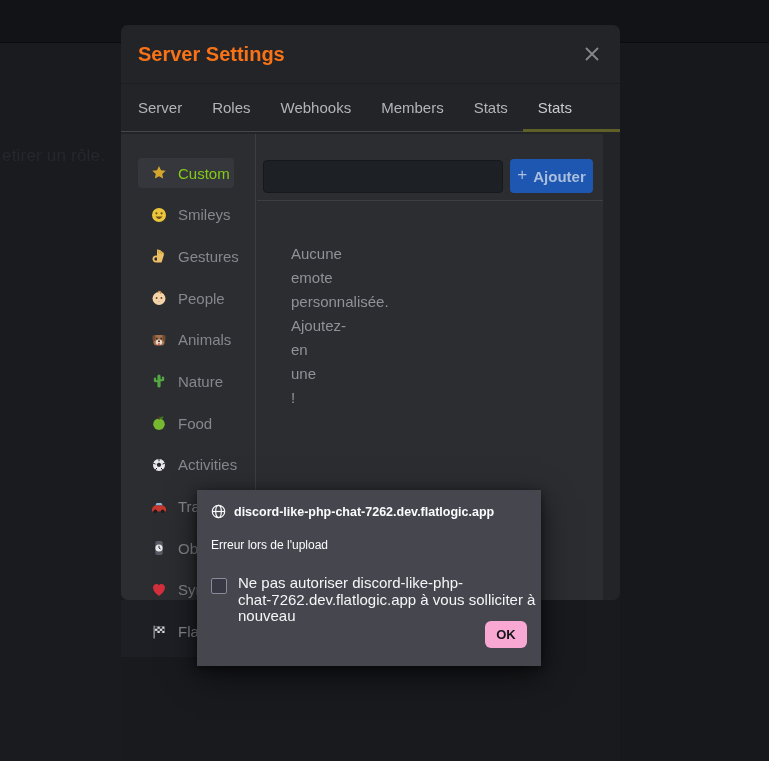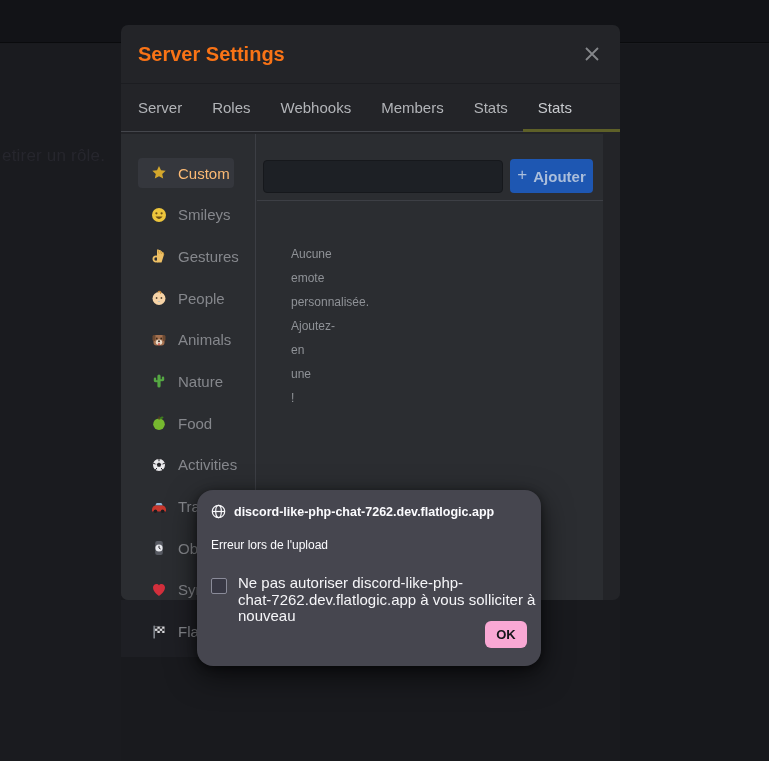--- a/index.html
+++ b/index.html
@@ -44,44 +44,44 @@
   .modal-body { position: absolute; left: 0; top: 109px; width: 482px; height: 466px;
     background: #2b2d31; border-radius: 0 0 0 7px; }
 
   
   .cat-sidebar { position: absolute; left: 0; top: 0; width: 135px; height: 466px;
     border-right: 1px solid #3c3e44; }
   .cat-list { position: absolute; left: 17px; top: 24px; width: 96px; }
   .cat-item { height: 30px; margin-bottom: 11.7px; display: flex; align-items: center;
     gap: 11px; padding-left: 13px; border-radius: 4px; font-size: 15px;
     color: #85878c; cursor: pointer; white-space: nowrap; }
-  .cat-item.active { background: #35373d; color: #fdba74; }
+  .cat-item.active { background: #35373d; color: #84cc16; }
   .cat-item svg { flex: 0 0 auto; }
 
   
   .emote-content { position: absolute; left: 136px; top: 0; width: 346px; height: 466px; }
   .upload-row { position: absolute; left: 0; top: 0; width: 346px; height: 66px; }
   .emote-input { position: absolute; left: 6px; top: 26px; width: 240px; height: 33px;
     background: #1d2025; border: 1px solid #16181c; border-radius: 4px;
     color: #d7d8da; font-size: 14px; padding: 0 8px; outline: none;
     font-family: "Liberation Sans", sans-serif; }
   .add-btn { position: absolute; right: 10px; top: 25px; height: 34px; width: 83px;
     background: #1e57b2; border: none; border-radius: 4px; color: #abbedb;
     font-size: 15px; font-weight: bold; cursor: pointer; display: flex;
     align-items: center; justify-content: center; gap: 6px;
     font-family: "Liberation Sans", sans-serif; }
   .add-btn .plus { font-size: 17px; font-weight: normal; position: relative; top: -1px; }
   .content-separator { position: absolute; left: 0; top: 66px; width: 346px;
     height: 1px; background: #3d3f45; }
   .empty-state { position: absolute; left: 34px; top: 108px; width: 135px;
-    font-size: 12px; line-height: 24px; color: #8f9297; white-space: pre-line; }
+    font-size: 15px; line-height: 24px; color: #8f9297; white-space: pre-line; }
 
   
   .dialog { position: absolute; left: 197px; top: 490px; width: 344px; height: 176px;
-    background: #46464f; border-radius: 16px; z-index: 10;
+    background: #46464f; border-radius: 0; z-index: 10;
     box-shadow: 0 10px 30px rgba(0,0,0,.6), 0 2px 8px rgba(0,0,0,.45); }
   .dialog-origin-row { position: absolute; left: 14px; top: 14px; display: flex;
     align-items: center; gap: 8px; }
   .dialog-origin { font-size: 12.5px; font-weight: bold; color: #fbfbfe; }
   .dialog-message { position: absolute; left: 14px; top: 48px; font-size: 12px;
     color: #fbfbfe; }
   .dialog-check-row { position: absolute; left: 14px; top: 85px; display: flex;
     align-items: flex-start; }
   .dialog-checkbox { appearance: none; -webkit-appearance: none; width: 16px;
     height: 16px; margin-top: 3px; background: #383844; border: 1px solid #8a8b99;

